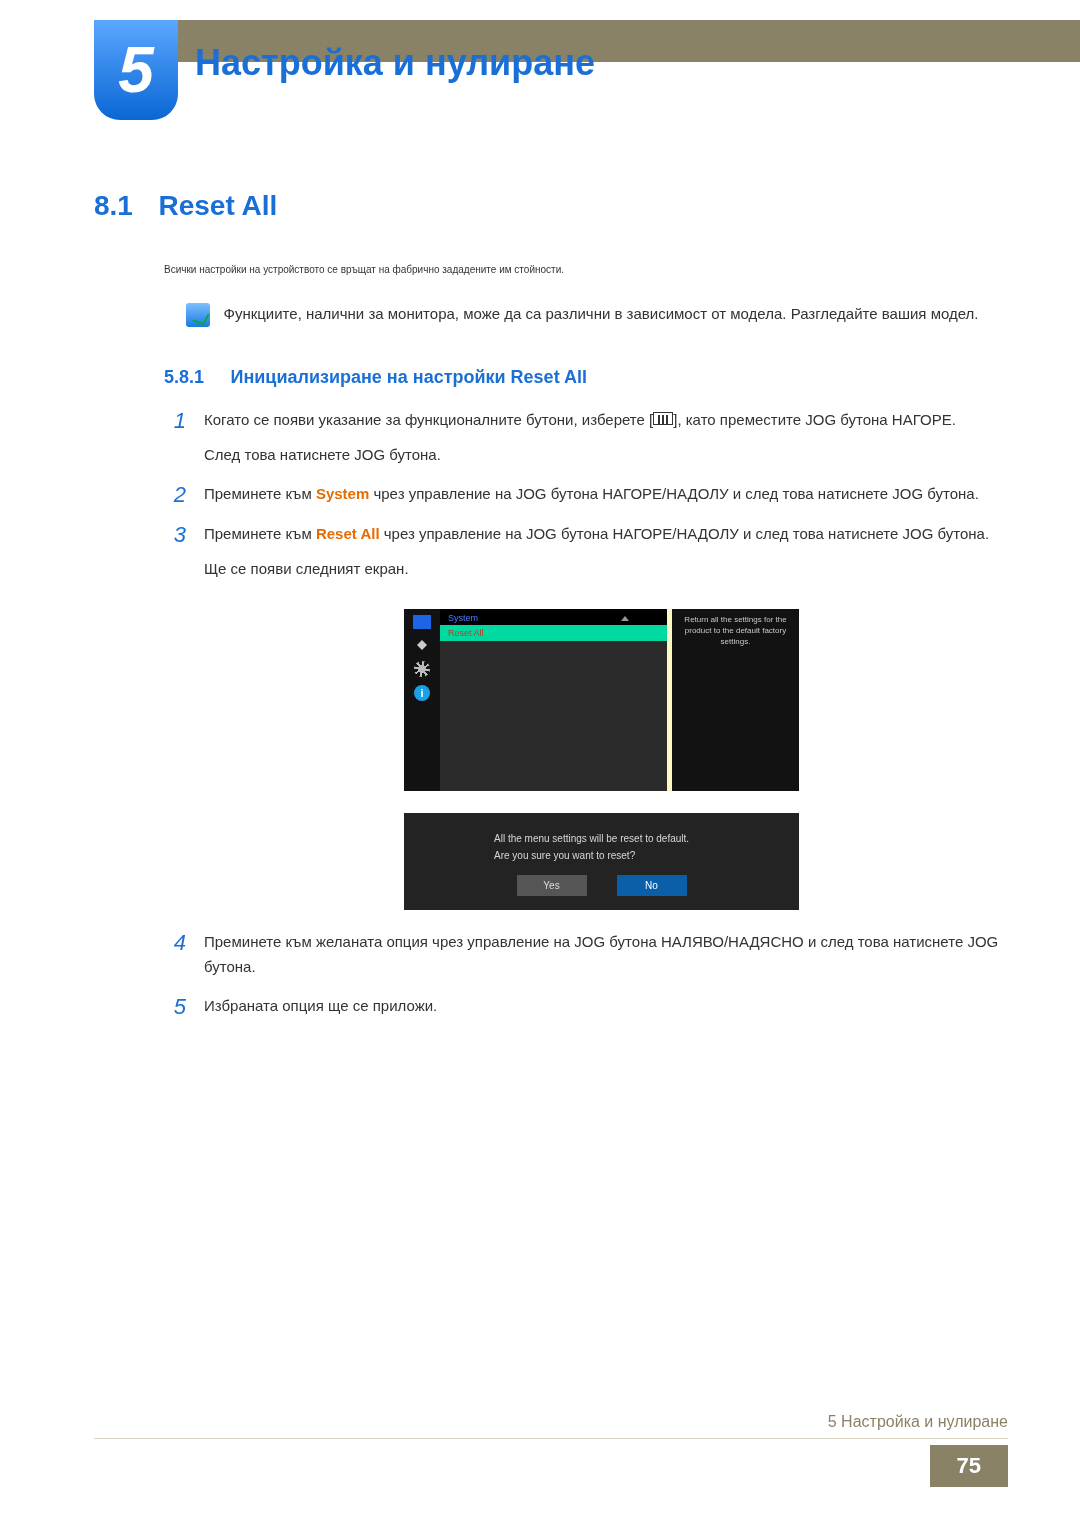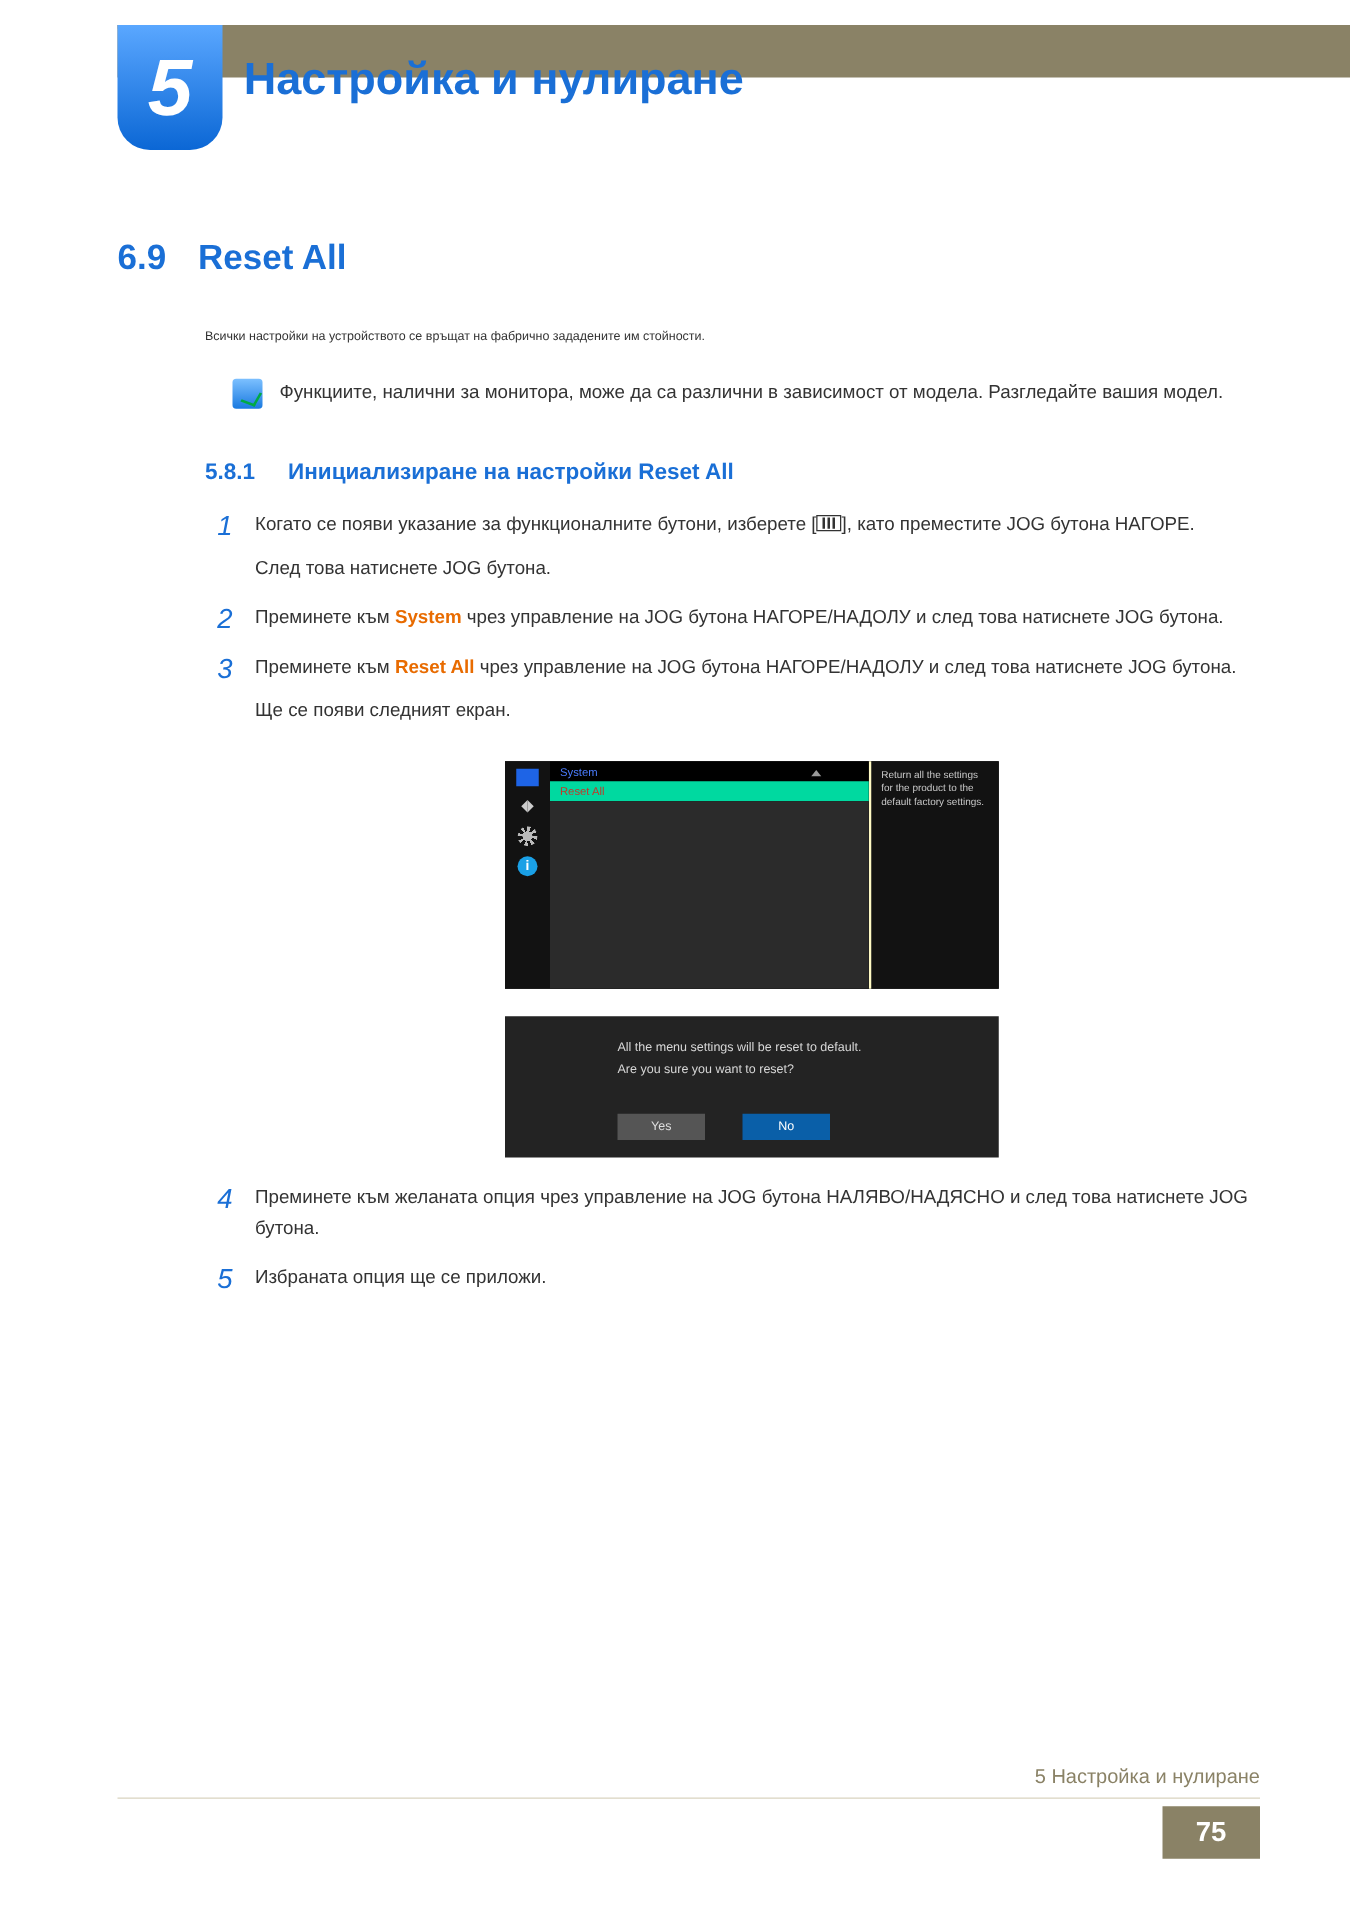--- a/index.html
+++ b/index.html
@@ -171,29 +171,30 @@
     color:#4b7dff; font-size:9px; padding:4px 8px 2px 8px;
     display:flex;justify-content:space-between;align-items:center;
   }
   .tri-up{width:0;height:0;border-left:4px solid transparent;border-right:4px solid transparent;border-bottom:5px solid #999;margin-right:30px;}
   .osd1-row{
     background:#00d9a0;color:#c0392b;font-size:9px;
     padding:3px 8px;margin:0;
   }
   .osd1-body{height:150px;background:#2b2b2b;margin:0;}
   .osd1-right{
-    width:104px;background:#121212;padding:6px 8px;
+    width:132px;background:#121212;padding:6px 8px;
     color:#c8c8c8;font-size:8px;line-height:1.35;
-    border-left:2px solid #fef9c3;
+    border-left:5px solid #fef9c3;
+    text-align:center;
   }
   .osd2{
     width:395px;margin-top:22px;background:#232323;color:#d7d7d7;
     font-size:10px;padding:20px 90px 14px 90px;
   }
-  .osd2-btns{display:flex;gap:30px;margin-top:30px;}
+  .osd2-btns{display:flex;gap:30px;justify-content:center;margin-top:14px;}
   .osd2-btn{
     background:#555;color:#ddd;font-size:10px;
     padding:5px 22px;min-width:70px;text-align:center;
   }
   .osd2-btn.sel{background:#0a5fa8;color:#fff;}
   
   .footer{
     position:absolute;left:0;right:0;bottom:40px;
     display:flex;justify-content:flex-end;align-items:flex-end;
     padding-right:72px;gap:14px;flex-direction:column;
@@ -212,21 +213,21 @@
 
 <div class="topband-thin"></div>
 <div class="topband"></div>
 <div class="chapter-tab">
   <span class="chapter-num">5</span>
 </div>
 <div class="chapter-title">Настройка и нулиране</div>
 
 <div class="content">
   <div>
-    <span class="section-number">6.9</span>
+    <span class="section-number">8.1</span>
     <span class="section-title">Reset All</span>
   </div>
 
   <p class="intro">Всички настройки на устройството се връщат на фабрично зададените им стойности.</p>
 
   <div class="note">
     <div class="note-icon"></div>
     <div class="note-text">Функциите, налични за монитора, може да са различни в зависимост от модела. Разгледайте вашия модел.</div>
   </div>
 

